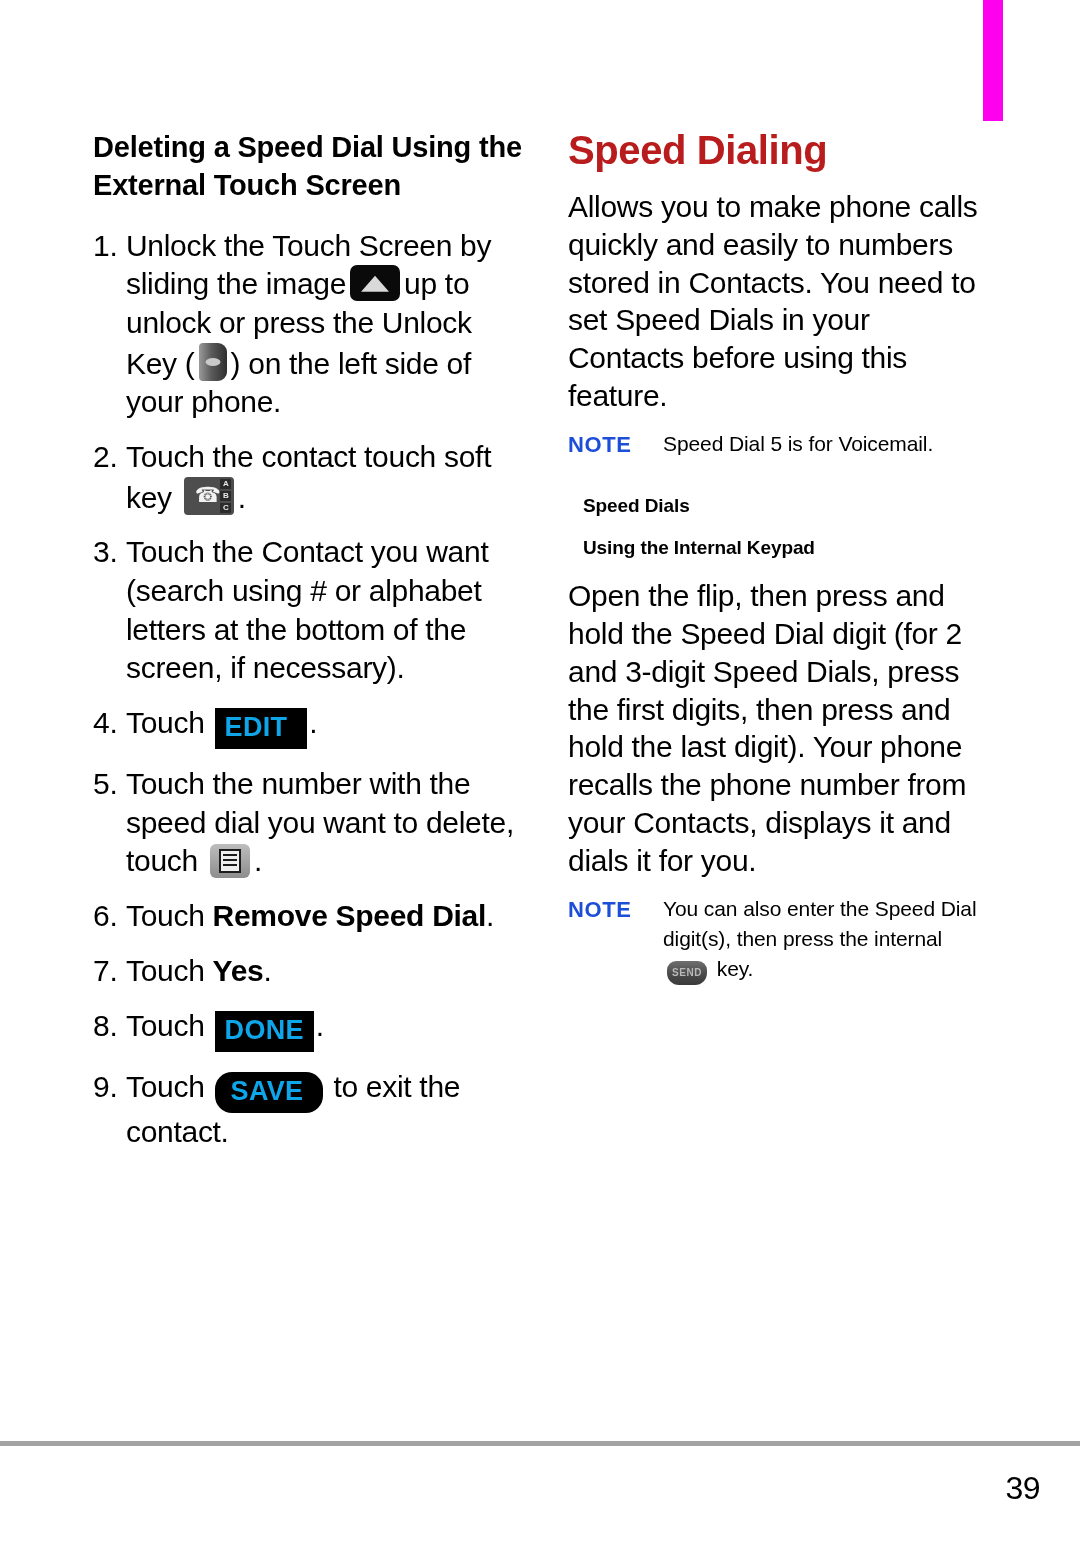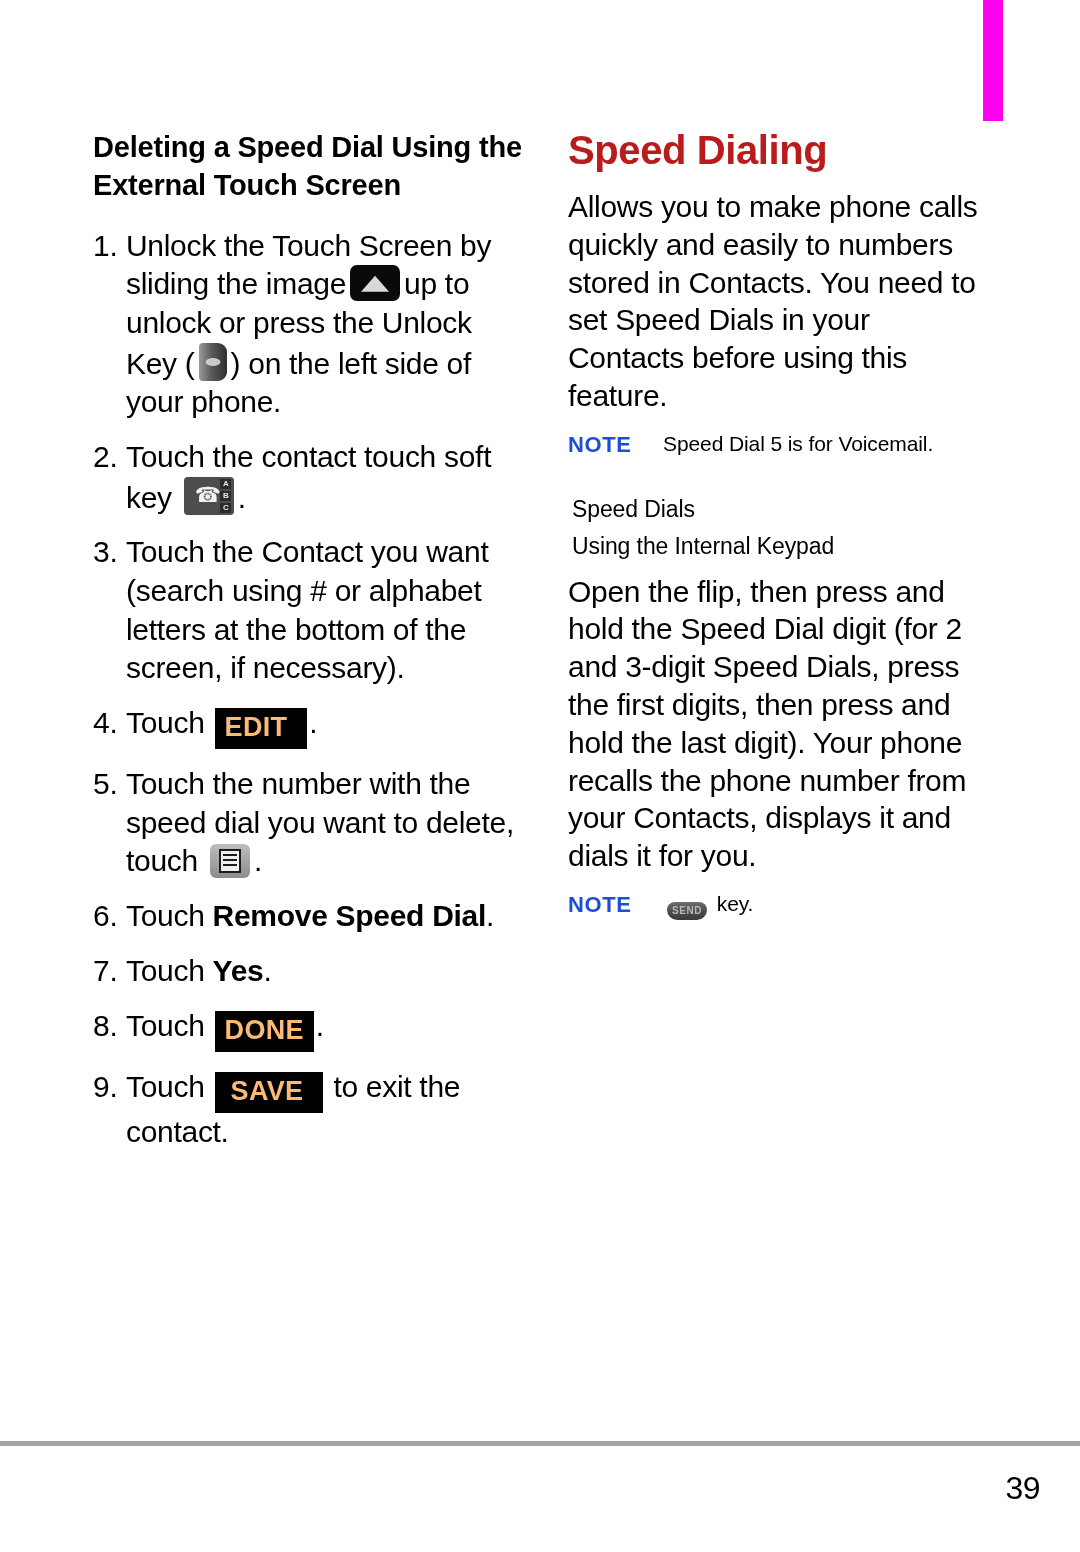--- a/index.html
+++ b/index.html
@@ -51,23 +51,23 @@
   }
   h1.pink-head {
     font-size: 40px;
     font-weight: bold;
     color: #b91c1c;
     margin: 0 0 16px 0;
     line-height: 1.1;
     letter-spacing: -0.4px;
   }
   h3.sub-head {
-    font-size: 23px;
-    font-weight: normal;
-    margin: 4px;
+    font-size: 19px;
+    font-weight: bold;
+    margin: 15px;
     line-height: 1.42;
     letter-spacing: -0.1px;
   }
   .sub-head-group { margin: 34px 0 10px 0; }
 
   
   p.body {
     font-size: 30px;
     line-height: 1.26;
     margin: 0 0 14px 0;
@@ -113,31 +113,31 @@
     color: #1d4ed8;
     font-weight: bold;
     font-size: 22px;
     letter-spacing: 0.6px;
   }
 
   
   .chip {
     display: inline-block;
     background: #000000;
-    color: #fdba74;
+    color: #0ea5e9;
     font-weight: bold;
     font-size: 27px;
     line-height: 1;
     padding: 6px 10px 8px 10px;
     vertical-align: -3px;
     letter-spacing: 0.3px;
     margin: 0 2px;
   }
   .chip.pad-r { padding-right: 20px; }
-  .chip.pad-l { padding-left: 16px; }
+  .chip.pad-l { padding-left: 16px; border-radius: 17px; }
 
   
   .ic {
     display: inline-block;
     vertical-align: -7px;
     margin: 0 4px;
     position: relative;
   }
   
   .ic-slide {
@@ -222,21 +222,21 @@
   }
   .ic-options .sheet i {
     display: block;
     height: 2px;
     background: #1c1c1c;
     margin: 3px 2px 0 2px;
   }
   
   .ic-send {
     width: 40px;
-    height: 18px;
+    height: 24px;
     background: linear-gradient(180deg,#6f6f6f 0%,#4a4a4a 55%,#3a3a3a 100%);
     border-radius: 9px 9px 12px 12px;
     vertical-align: -9px;
   }
   .ic-send .lbl {
     position: absolute;
     left: 0; right: 0; top: 50%;
     transform: translateY(-50%);
     text-align: center;
     color: #b8b8b8;
@@ -369,21 +369,21 @@
     </div>
 
     <div class="sub-head-group">
       <h3 class="sub-head">Speed Dials</h3>
       <h3 class="sub-head">Using the Internal Keypad</h3>
     </div>
 
     <p class="body">Open the flip, then press and hold the Speed Dial digit (for 2 and 3-digit Speed Dials, press the first digits, then press and hold the last digit). Your phone recalls the phone number from your Contacts, displays it and dials it for you.</p>
 
     <div class="note">
-      <span class="note-label">NOTE</span>
+      <span class="note-label">NOTE</span><span>You can also enter the Speed Dial digit(s), then press the internal</span>
       <span class="ic ic-send"><span class="lbl">SEND</span></span>
       <span>key.</span>
     </div>
 
   </div>
 </div>
 
 <div class="footer-rule"></div>
 
 <div class="footer">

